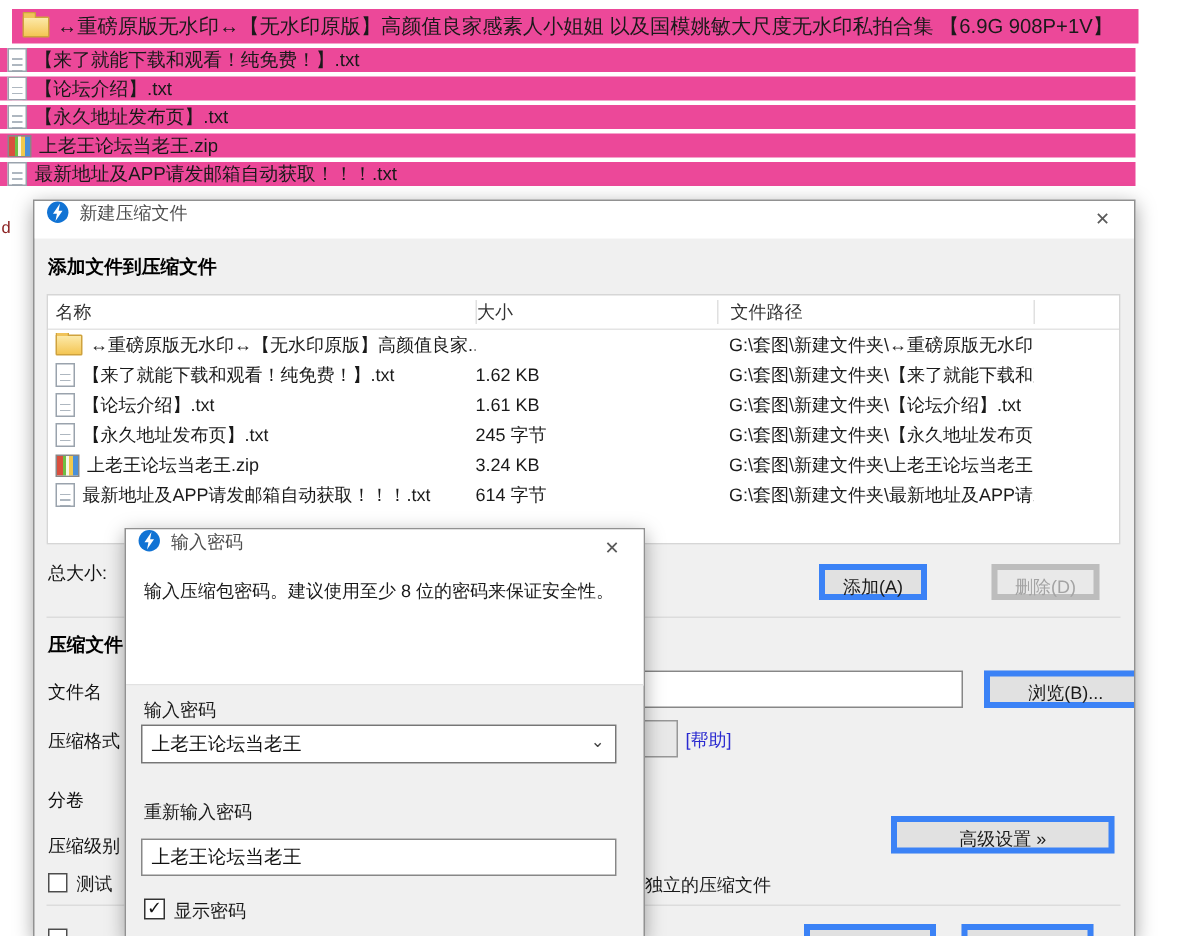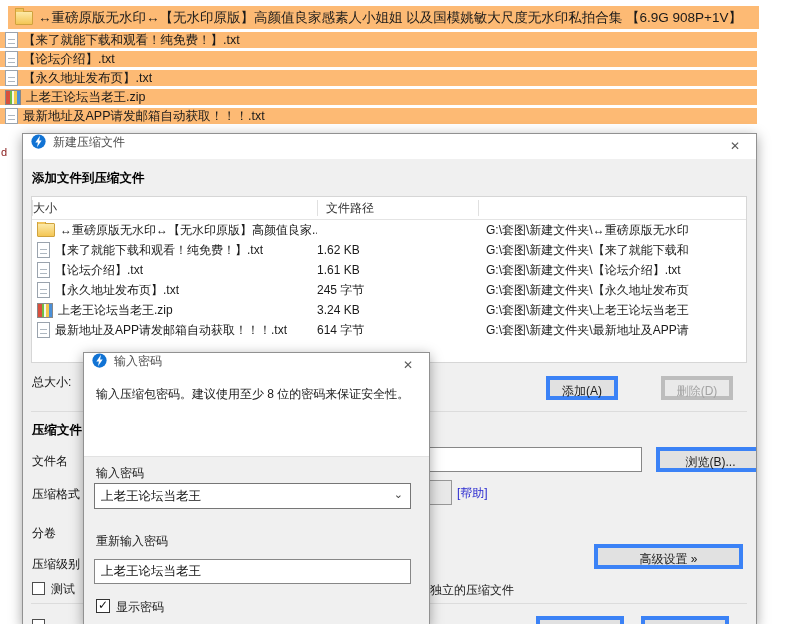--- a/index.html
+++ b/index.html
@@ -3,21 +3,21 @@
 <meta charset="utf-8">
 <style>
   html,body{margin:0;padding:0;}
   body{width:800px;height:624px;overflow:hidden;background:#fff;
        font-family:"Liberation Sans","DejaVu Sans",sans-serif;color:#1a1a1a;
        position:relative;font-size:12px;}
   .stage{position:absolute;inset:0;}
 
   
   .explorer{position:absolute;left:0;top:0;width:760px;}
-  .exp-row{background:#fdba74;height:16px;line-height:16px;margin:0 0 3px 0;
+  .exp-row{background:#ec4899;height:16px;line-height:16px;margin:0 0 3px 0;
            padding-left:5px;white-space:nowrap;overflow:hidden;font-size:12.5px;
            display:flex;align-items:center;width:752px;}
   .exp-row.first{margin-top:6px;margin-left:8px;width:744px;height:23px;line-height:23px;
            font-size:13.5px;padding-left:7px;}
   .fname{white-space:nowrap;overflow:hidden;}
 
   
   .fi{display:inline-block;flex:0 0 auto;margin-right:5px;position:relative;}
   .fi.folder{width:16px;height:12px;background:linear-gradient(#fce9a8,#f4c654);
              border:1px solid #cfa23d;border-radius:1px;}
@@ -155,20 +155,21 @@
           </svg>
       </span>
       <span class="ttl">新建压缩文件</span>
       <span class="close">✕</span>
     </div>
 
     <div class="sect-title s-add">添加文件到压缩文件</div>
 
     <div class="ftable">
       <div class="thead">
+        <div class="c c1">名称</div>
         <div class="c c2">大小</div>
         <div class="c c3">文件路径</div>
         <div class="c c4"></div>
       </div>
       <div id="tbody">
           <div class="trow">
             <div class="c c1">
               <span class="fi folder"></span>
               <span class="fname">↔重磅原版无水印↔【无水印原版】高颜值良家...</span>
             </div>

